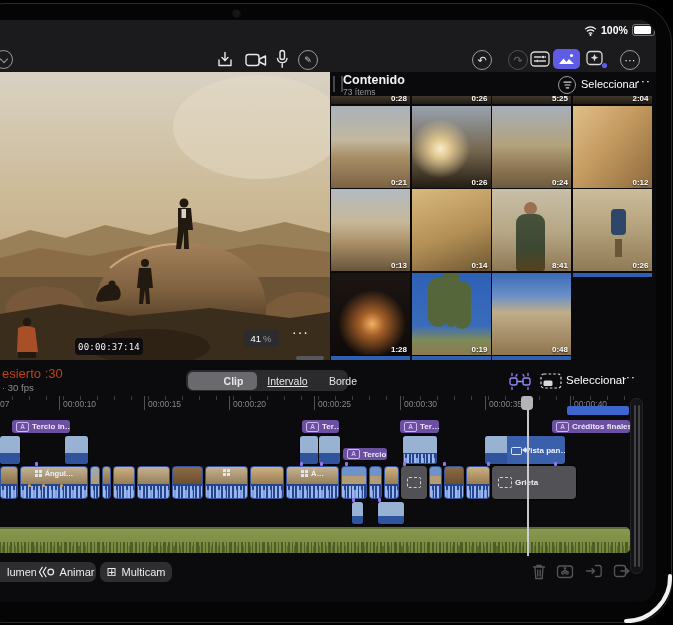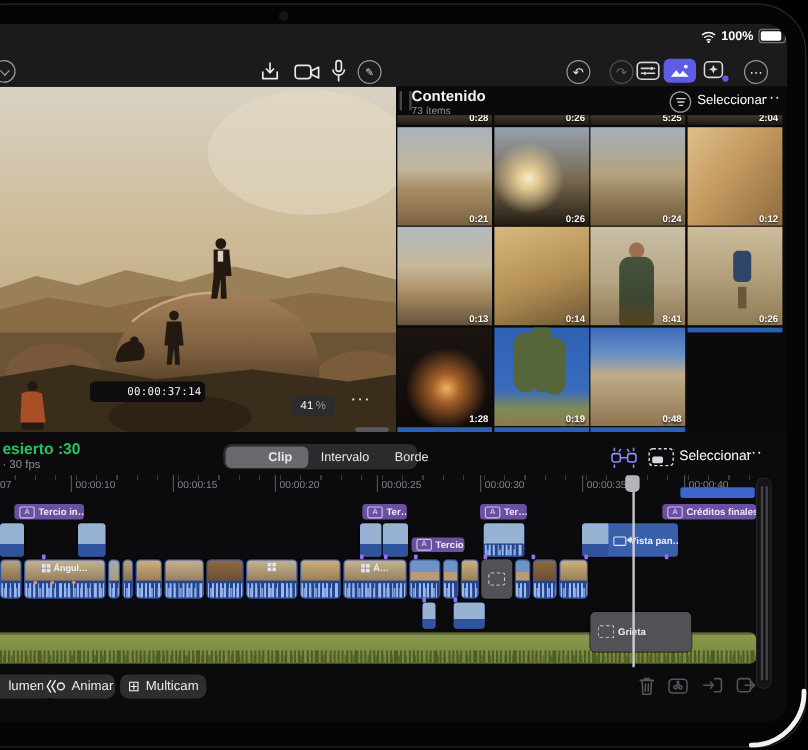--- a/index.html
+++ b/index.html
@@ -19,21 +19,21 @@
 
   
   .topbar{position:absolute;left:0;top:0;width:656px;height:52px;background:#1b1b1d;}
   .circ{display:flex;align-items:center;justify-content:center;border:1.2px solid #9a9aa0;border-radius:50%;color:#c9c9cf;}
   .icn{position:absolute;display:flex;align-items:center;justify-content:center;}
   .dim{opacity:.42;}
   .img-btn{background:#5e5ce6;border-radius:5px;}
 
   
   .viewer{position:absolute;left:0;top:52px;width:330px;height:288px;background:#000;overflow:hidden;}
-  .tc-pill{position:absolute;left:75px;top:246px;width:68px;height:17px;background:rgba(8,8,10,.85);border-radius:4px;color:#f3f3f5;font-family:"DejaVu Sans Mono","Liberation Mono",monospace;font-size:9px;display:flex;align-items:center;justify-content:center;letter-spacing:.2px;padding-left:28px;}
+  .tc-pill{position:absolute;left:75px;top:266px;width:68px;height:17px;background:rgba(8,8,10,.85);border-radius:4px;color:#f3f3f5;font-family:"DejaVu Sans Mono","Liberation Mono",monospace;font-size:9px;display:flex;align-items:center;justify-content:center;letter-spacing:.2px;}
   .zoom-pill{position:absolute;left:243px;top:258px;width:36px;height:17px;background:#2c2c2e;border-radius:4px;display:flex;align-items:center;justify-content:center;gap:2px;font-size:9.5px;color:#fff;}
   .zoom-pill .unit{color:#98989d;}
   .v-more{position:absolute;left:292px;top:252px;color:#fff;font-size:14px;letter-spacing:1px;}
 
   
   .browser{position:absolute;left:331px;top:52px;width:325px;height:288px;background:#0a0a0c;overflow:hidden;}
   .dragbars{position:absolute;left:2px;top:4px;width:6px;height:16px;border-left:2px solid #47474b;border-right:2px solid #47474b;}
   .b-title{position:absolute;left:12px;top:1px;font-size:12.5px;font-weight:700;color:#f2f2f4;}
   .b-count{position:absolute;left:12px;top:15px;font-size:8.5px;color:#93939a;text-align:center;}
   .b-select{position:absolute;left:250px;top:6px;font-size:11px;color:#fff;}
@@ -55,21 +55,21 @@
   .c7::after{content:"";position:absolute;left:24px;top:25px;width:29px;height:57px;border-radius:9px 9px 3px 3px;background:linear-gradient(180deg,#46523a 0%,#3c4832 60%,#55421f 100%);}
   .c8{background:linear-gradient(180deg,#cdbd9b 0%,#b2a07a 50%,#8f7b55 100%);}
   .c8::after{content:"";position:absolute;left:38px;top:20px;width:15px;height:26px;border-radius:4px;background:#2e4668;box-shadow:0 26px 0 -4px #6b5637;}
   .c9{background:linear-gradient(180deg,#2f62b5 0%,#3e6fc0 52%,#c2b392 60%,#967e58 100%);}
   .c10{background:radial-gradient(circle at 52% 62%,#f0b263 0%,#a55f28 18%,rgba(30,16,10,0) 52%),linear-gradient(180deg,#1c1512 0%,#0e0a08 100%);}
   .c11{background:linear-gradient(180deg,#2e61b4 0%,#3a6cbd 64%,#7e8a57 82%,#8d7950 100%);}
   .c11::after{content:"";position:absolute;left:34px;top:14px;width:10px;height:40px;border-radius:5px;background:#55663a;box-shadow:-13px -5px 0 5px #55663a,11px -2px 0 4px #55663a,0 -13px 0 4px #55663a;}
   .c12{background:linear-gradient(180deg,#3a6ab8 0%,#6b90c6 28%,#c0ad89 48%,#8f754f 100%);}
 
   
-  .tl-title{position:absolute;left:2px;top:346px;font-size:13px;font-weight:700;color:#22c55e;}
+  .tl-title{position:absolute;left:2px;top:346px;font-size:13px;font-weight:400;color:#c2410c;}
   .tl-meta{position:absolute;left:2px;top:362px;font-size:9.5px;color:#8e8e93;}
   .seg{position:absolute;left:186px;top:350px;width:162px;height:21px;background:#2b2b2d;border-radius:7px;display:flex;align-items:center;padding:1.5px;box-sizing:border-box;}
   .seg span{flex:none;display:flex;align-items:center;justify-content:center;height:100%;font-size:10.5px;color:#e8e8ea;}
   .seg .sel{background:#69696e;border-radius:5px;font-weight:600;padding-left:23px;}
   .seg-div{width:1px;height:11px;background:#4a4a4e;margin:0 0;}
   .tl-select{position:absolute;left:566px;top:354px;font-size:11.5px;color:#fff;}
   .tl-more{position:absolute;left:621px;top:349px;font-size:13px;color:#fff;letter-spacing:.5px;}
   .divider-handle{position:absolute;left:296px;top:336px;width:28px;height:4px;border-radius:2px;background:#58585c;}
 
   
@@ -332,21 +332,21 @@
         <div class="cell h-bot s-bot"></div>
       </div>
     </div>
 
     <div class="divider-handle"></div>
     <span class="tl-title">esierto :30</span>
     <span class="tl-meta">· 30 fps</span>
 
     <div class="seg">
       <span class="sel" style="width:46px;">Clip</span>
-      <span style="width:62px;">Intervalo</span>
+      <span style="width:62px;text-decoration:underline;">Intervalo</span>
       <i class="seg-div"></i>
       <span style="width:49px;">Borde</span>
     </div>
 
     <span class="icn" style="left:508px;top:352px;width:24px;height:18px;">
       <svg width="24" height="18" viewBox="0 0 24 18">
           <g stroke="#8f8cff" stroke-width="1.3" fill="none" stroke-linecap="round">
             <rect x="2" y="6" width="7" height="7" rx="2"></rect>
             <rect x="15" y="6" width="7" height="7" rx="2"></rect>
             <path d="M9 9.5h6"></path>
@@ -473,21 +473,21 @@
           <div class="wave"></div>
         </div>
         <div class="clip" style="left: 444px; width: 20px;">
           <div class="thumb v5"></div>
           <div class="wave"></div>
         </div>
         <div class="clip" style="left: 466px; width: 24px;">
           <div class="thumb v4"></div>
           <div class="wave"></div>
         </div>
-        <div class="clip clip-ph" style="left: 492px; width: 84px; margin-top: 44px;">
+        <div class="clip clip-ph" style="left: 492px; width: 84px;">
           <div class="clip-info ph-info">
             <span class="ph-ic"></span>
             <span>Grieta</span>
           </div>
         </div>
         <div class="cclip" style="left: 0px; top: 416px; width: 20px; height: 28px;">
           <div class="ccthumb"></div>
         </div>
         <div class="cclip" style="left: 65px; top: 416px; width: 23px; height: 28px;">
           <div class="ccthumb"></div>

